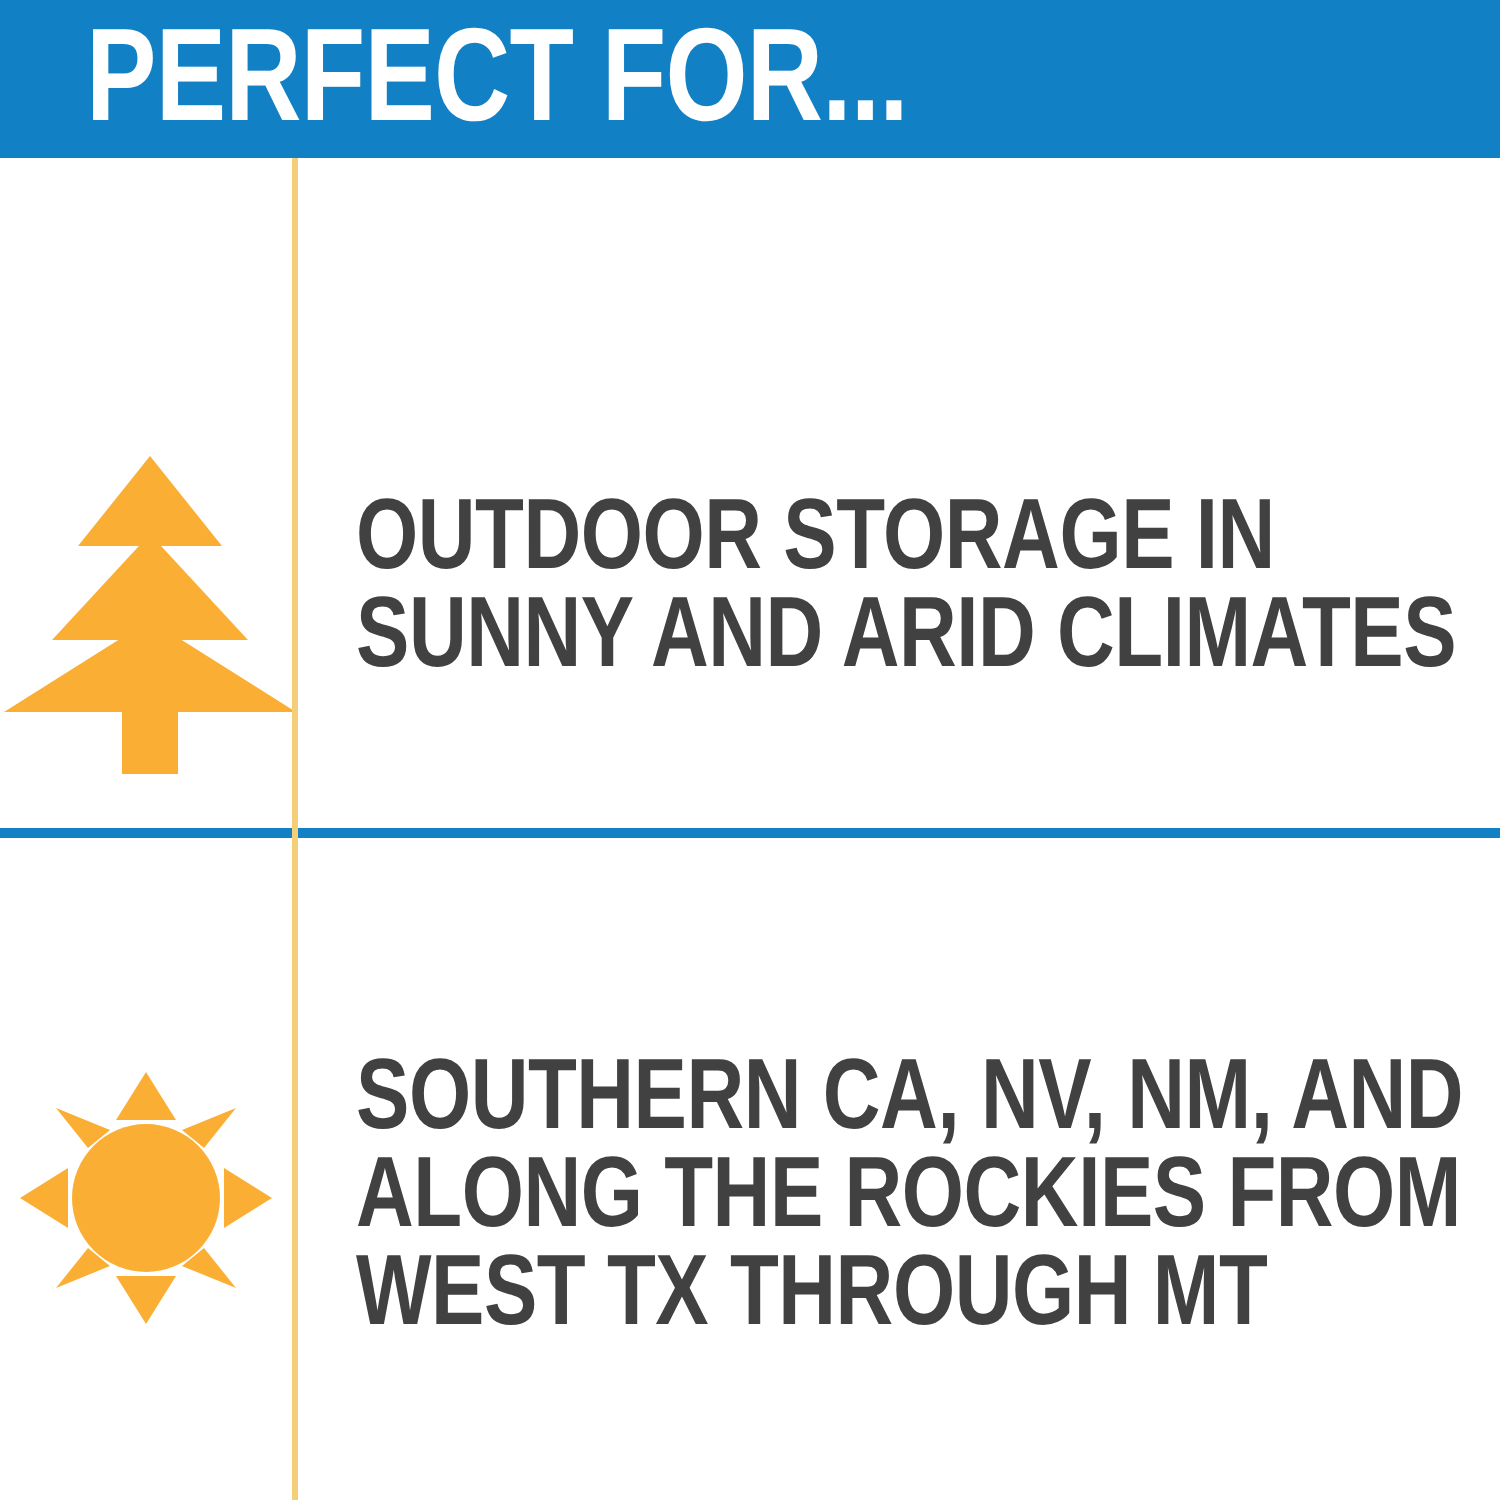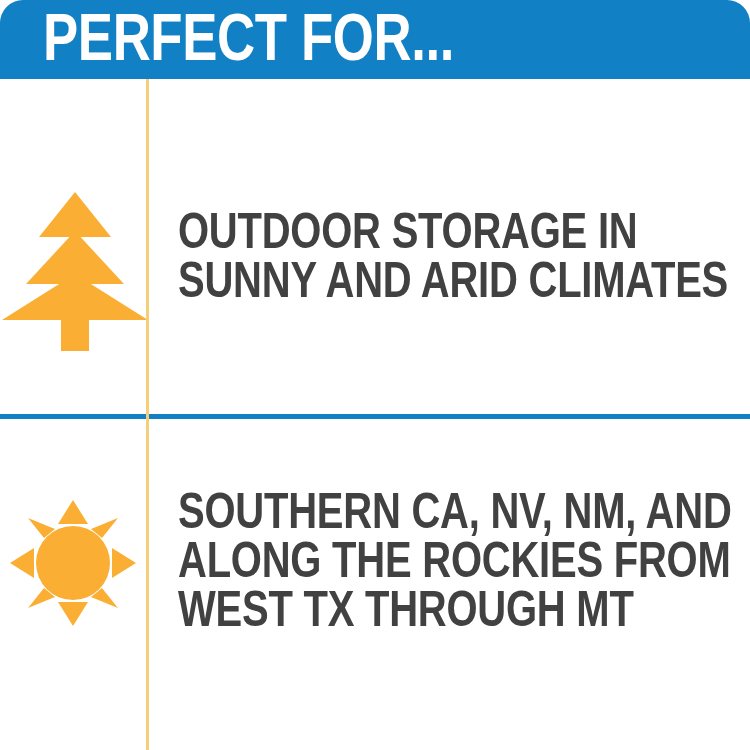--- a/index.html
+++ b/index.html
@@ -9,21 +9,20 @@
   }
   body {
     font-family: "Liberation Sans", sans-serif;
   }
   #infographic {
     position: relative;
     width: 750px;
     height: 750px;
     background: #ffffff;
     overflow: hidden;
-    border-radius: 23px;
   }
 
   
   .header-bar {
     position: absolute;
     left: 0;
     top: 0;
     width: 750px;
     height: 79px;
     background: #1180c4;
@@ -59,20 +58,21 @@
     width: 750px;
     height: 5px;
     background: #1180c4;
   }
 
   
   .row {
     position: absolute;
     left: 0;
     width: 745px;
+    margin-top: 36px;
   }
   #row-outdoor-storage { top: 79px; height: 335px; }
   #row-regions        { top: 407px; height: 331px; }
 
   .row-icon {
     position: absolute;
     left: 0;
     top: 0;
     width: 146px;
     height: 100%;

